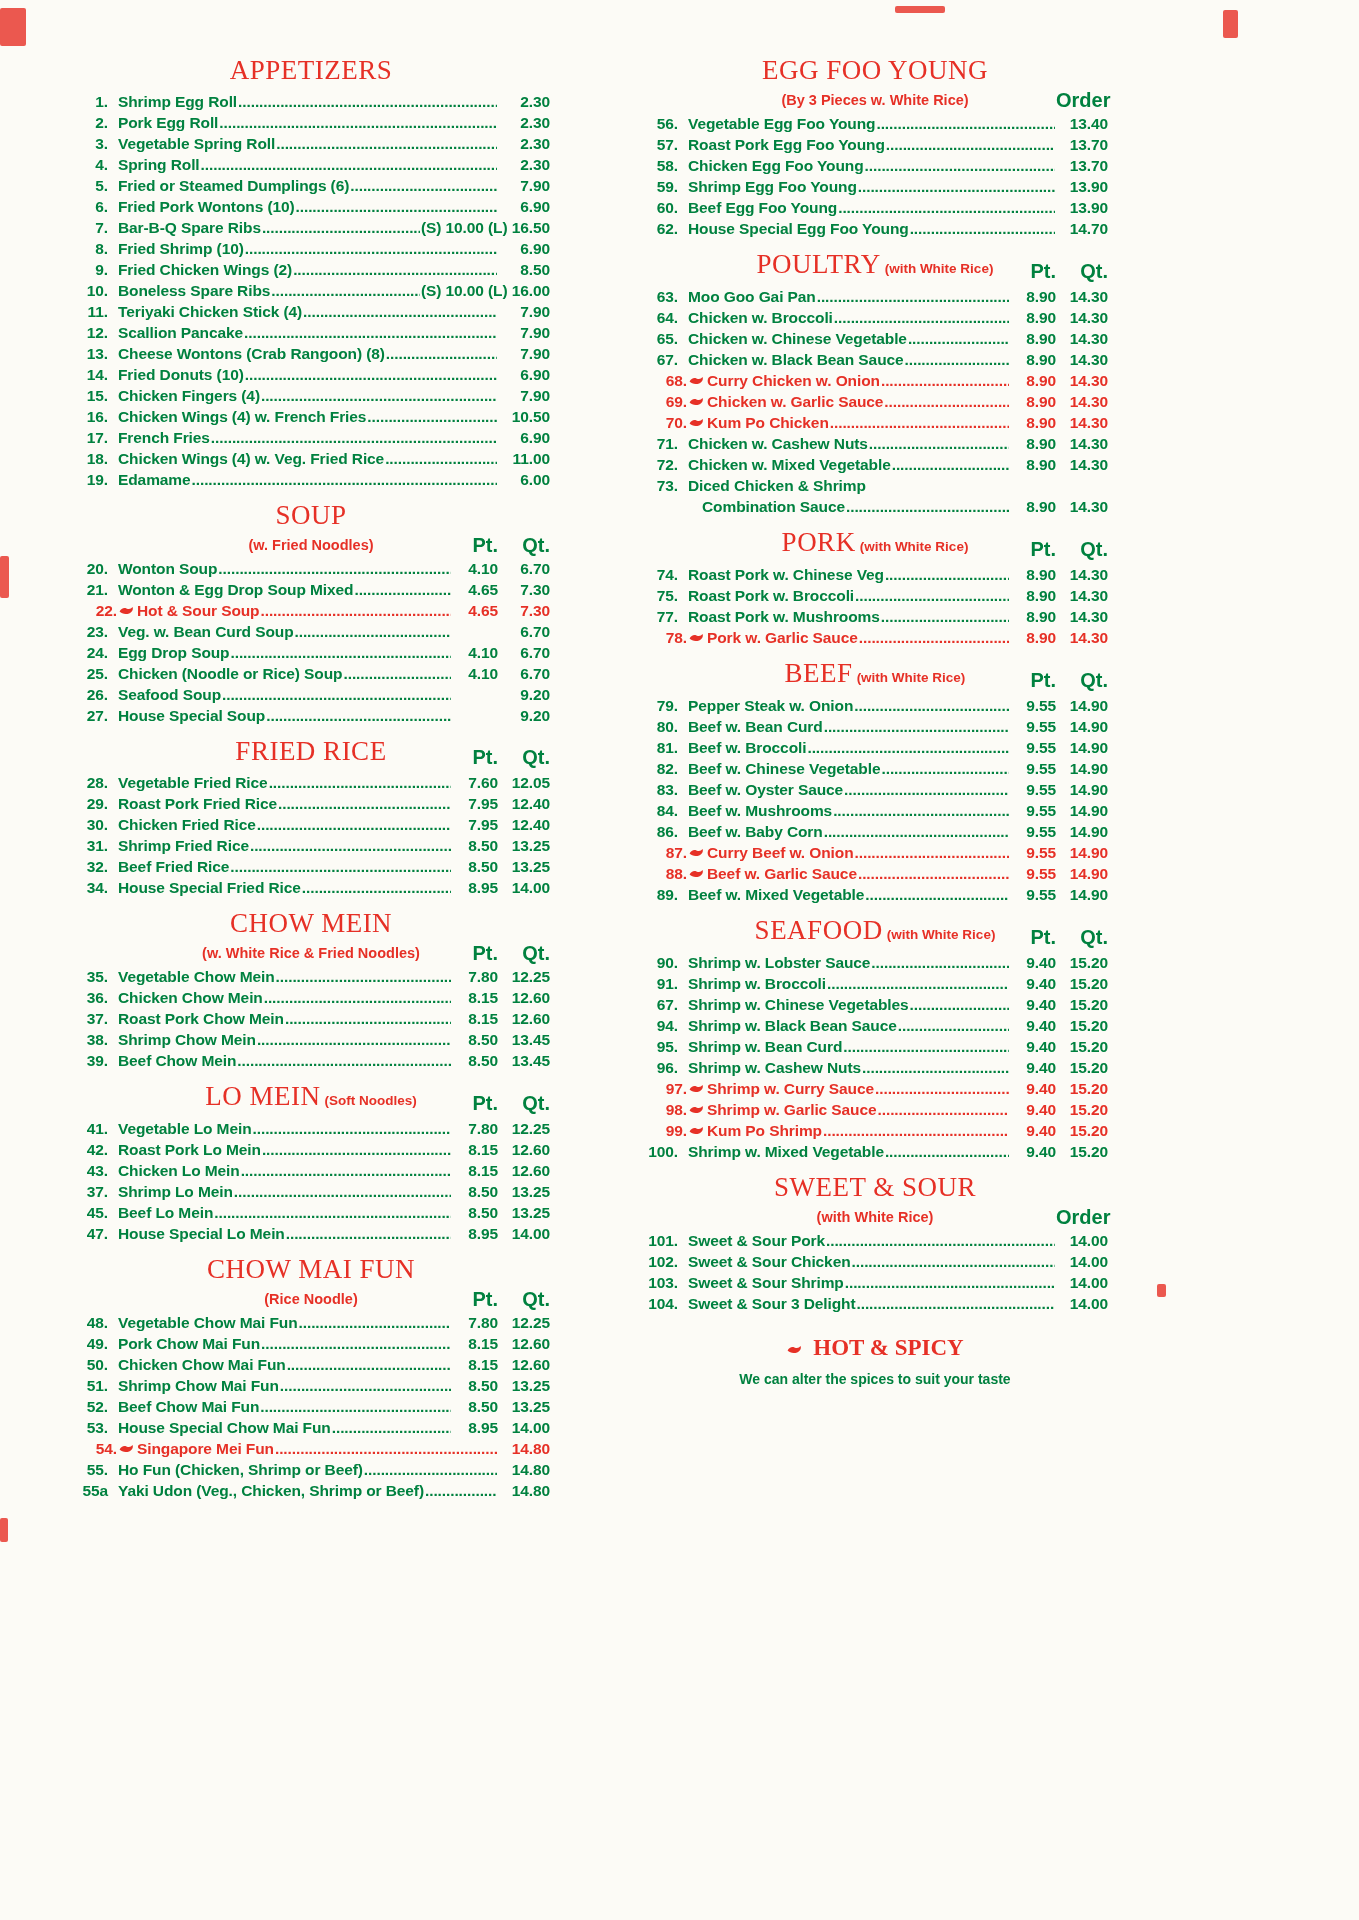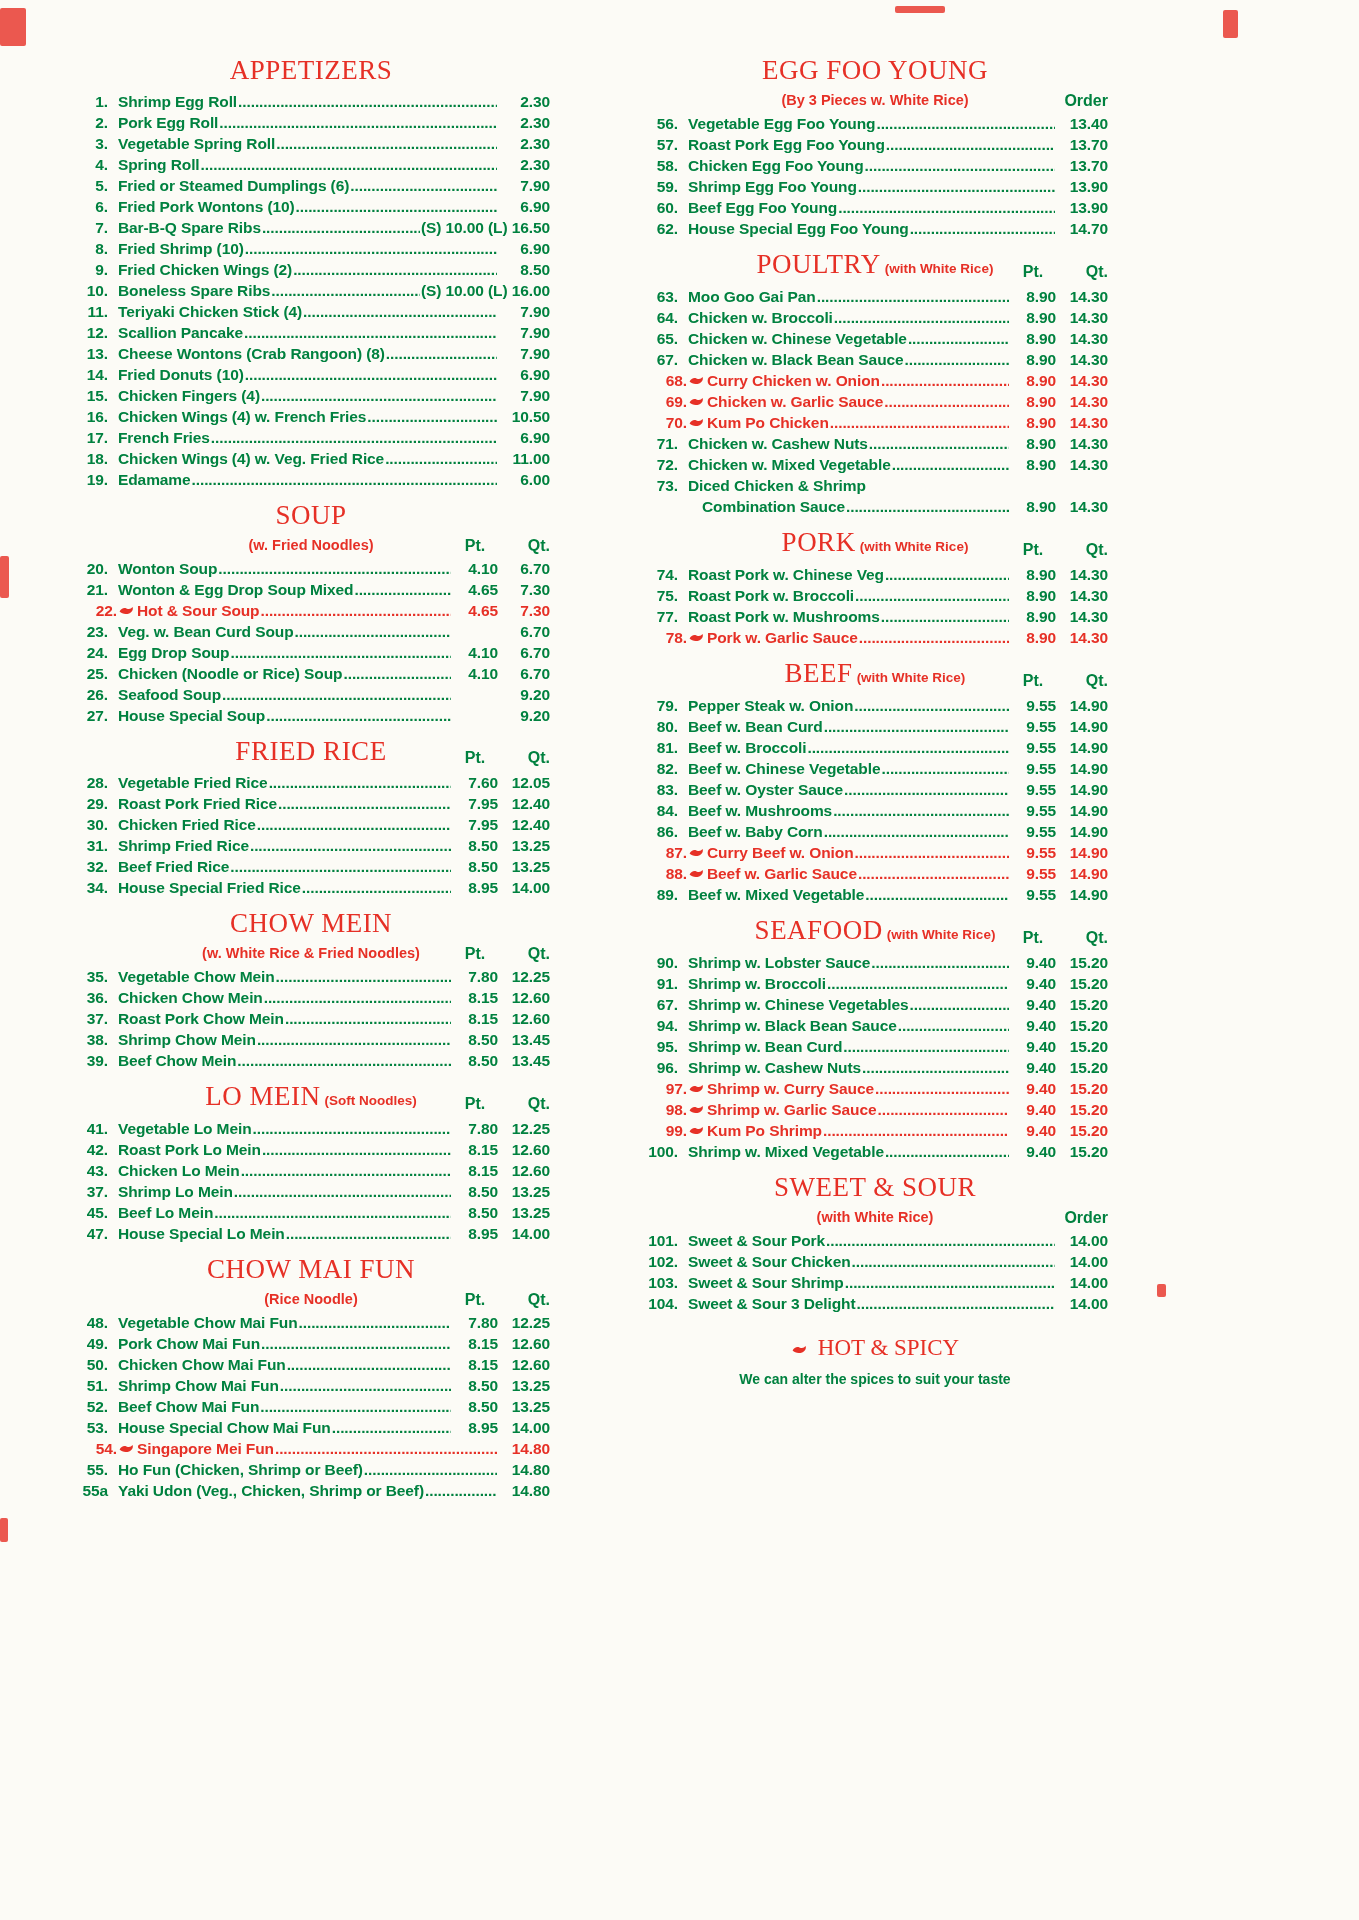--- a/index.html
+++ b/index.html
@@ -25,23 +25,23 @@
     color:var(--red,#e63026);
     font-size:27px;
     letter-spacing:.5px;
   }
   .suffix{color:var(--red,#e63026);font-size:13.5px;font-weight:bold}
   .subrow{
     position:relative;text-align:center;
     color:var(--red,#e63026);
     font-size:14.5px;line-height:19px;margin-bottom:3px;
   }
-  .cols{position:absolute;right:0;bottom:4px;display:flex;color:var(--green,#00813f);font-size:16px;line-height:17px}
+  .cols{position:absolute;right:0;bottom:4px;display:flex;color:var(--green,#00813f);font-size:20px;line-height:17px}
   .subrow .cols{bottom:1px}
-  .cp{width:46px;}
+  .cp{width:46px;text-align:right}
   .cq{width:52px;text-align:right}
   .corder{width:52px;text-align:right}
   .item{
     display:flex;align-items:baseline;
     font-size:15.5px;line-height:21px;
     white-space:nowrap;letter-spacing:-.1px;
   }
   .item.hot{color:var(--red,#e63026)}
   .num{width:46px;text-align:right;padding-right:10px;flex:none}
   .item.hot .num{padding-right:1px}
@@ -49,21 +49,21 @@
   .iname{flex:none}
   .indent{margin-left:14px}
   .leader{flex:1 1 auto;overflow:hidden;margin:0 1px;min-width:6px}
   .leader::after{content:"..................................................................................................................................................................................................."}
   .pt{width:46px;text-align:right;flex:none}
   .qt{min-width:52px;text-align:right;flex:none}
   .hotnote{margin-top:14px;text-align:center}
   .hn-title{
     color:var(--red,#e63026);
     font-family:"Liberation Serif",serif;
-    font-size:23px;font-weight:normal;line-height:26px;
+    font-size:23px;font-weight:bold;line-height:26px;
     display:flex;align-items:center;justify-content:center;gap:8px;
   }
   .hn-text{color:var(--green,#00813f);font-size:14px;line-height:20px;margin-top:8px}
   .art{position:absolute;background:var(--red,#e63026);opacity:.8;border-radius:2px}
 </style>
 </head>
 <body>
 
 <div class="page">
   <div class="col col-left" id="col-left">

